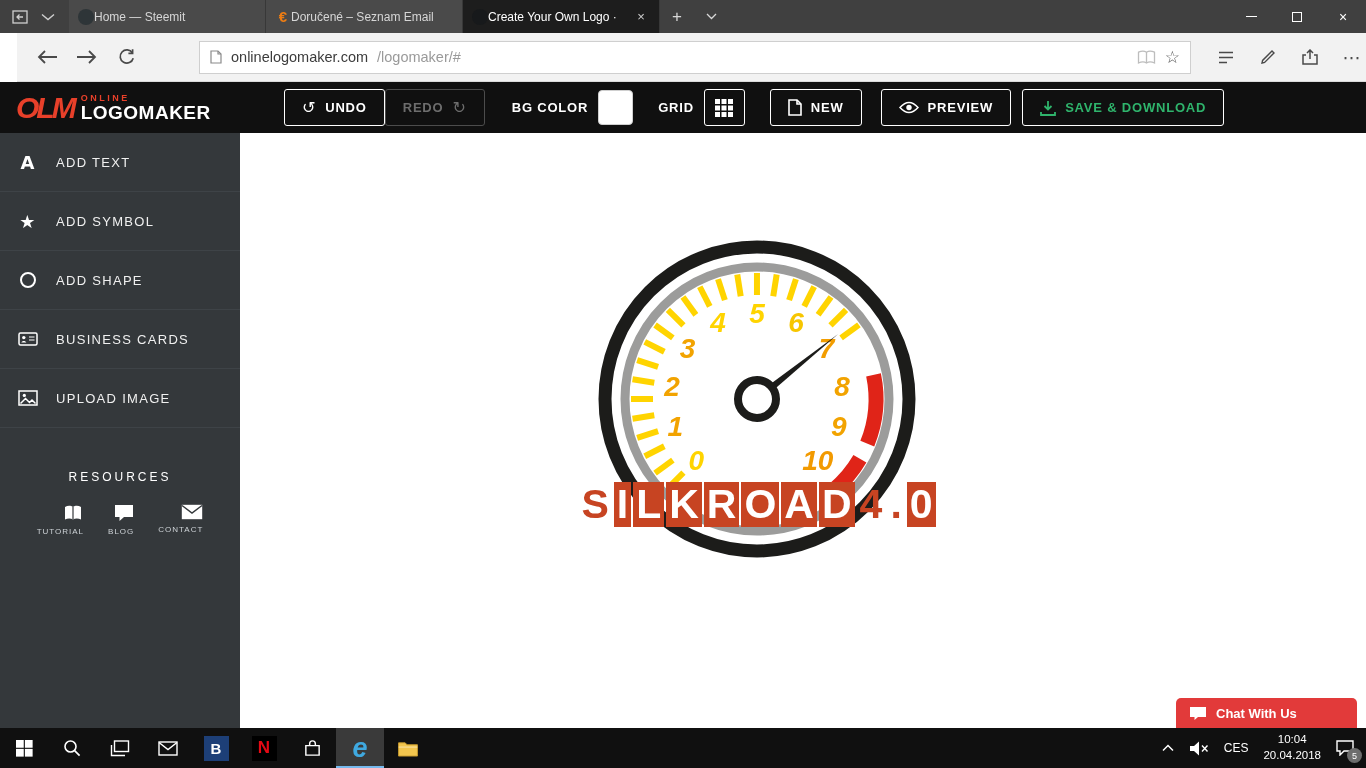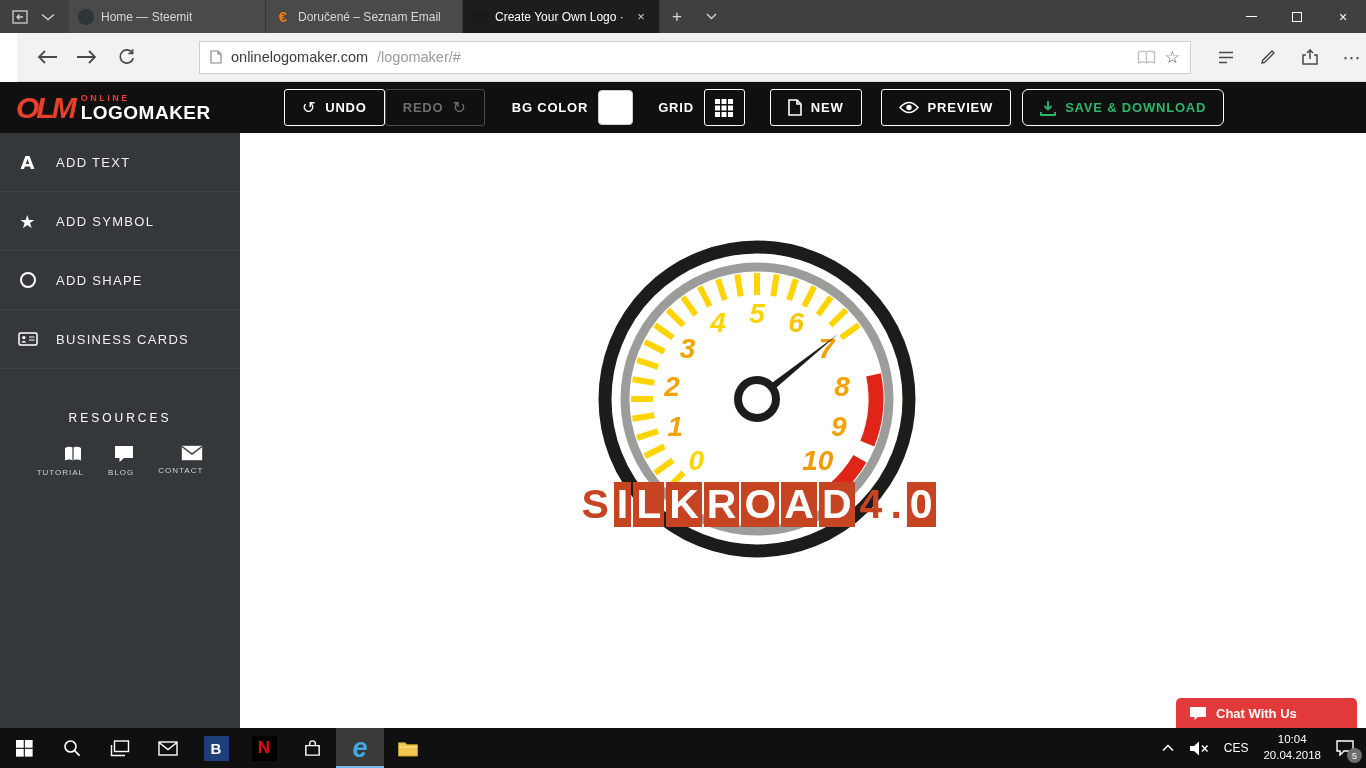--- a/index.html
+++ b/index.html
@@ -4,21 +4,21 @@
 <style>
   *{margin:0;padding:0;box-sizing:border-box;}
   html,body{width:1366px;height:768px;}
   body{position:relative;overflow:hidden;font-family:"Liberation Sans",sans-serif;background:#fff;}
   svg{display:block;}
   :root{--wm-color:#c74422;--chat-color:#e23a3a;--save-color:#2fb46c;}
 
   
   #titlebar{position:absolute;top:0;left:0;width:1366px;height:33px;background:#404040;display:flex;align-items:stretch;}
   .corner-icons{display:flex;align-items:center;gap:13px;padding:0 14px 0 12px;}
-  .tab{width:197px;display:flex;align-items:center;gap:7px;padding:0 9px;font-size:12px;color:#d6d6d6;background:#4a4a4a;border-right:1px solid #383838;}
+  .tab{width:197px;display:flex;align-items:center;padding:0 9px;font-size:12px;color:#d6d6d6;background:#4a4a4a;border-right:1px solid #383838;}
   .tab.active{background:#1d1d1d;color:#fff;}
   .tab-title{flex:1;white-space:nowrap;overflow:hidden;text-overflow:ellipsis;}
   .favicon{width:16px;height:16px;border-radius:50%;flex:none;display:flex;align-items:center;justify-content:center;font-weight:bold;}
   .favicon.steemit{background:#2e3538;}
   .favicon.logomaker{background:#17191b;}
   .favicon.seznam{background:transparent;color:#ee7d13;font-size:15px;}
   .tab-close{width:18px;height:18px;display:flex;align-items:center;justify-content:center;color:#cfcfcf;font-size:13px;flex:none;}
   .tabbar-btn{width:34px;display:flex;align-items:center;justify-content:center;color:#d8d8d8;font-size:17px;}
   #win-controls{margin-left:auto;display:flex;}
   .win-btn{width:46px;display:flex;align-items:center;justify-content:center;color:#fff;font-size:14px;}
@@ -40,21 +40,21 @@
   .brand{display:flex;align-items:center;gap:7px;padding-left:16px;width:252px;flex:none;}
   .monogram{color:#e8402a;font-weight:bold;font-style:italic;font-size:30px;letter-spacing:-3px;}
   .brand-line1{color:#e8402a;font-size:9px;font-weight:bold;letter-spacing:2.5px;}
   .brand-line2{color:#fff;font-size:19px;font-weight:bold;letter-spacing:.5px;line-height:1;}
   .tb-btn{height:37px;border:1px solid #fff;border-radius:3px;display:flex;align-items:center;gap:9px;padding:0 17px;font-size:13px;font-weight:bold;letter-spacing:.8px;color:#fff;background:transparent;cursor:pointer;font-family:inherit;}
   .tb-btn .glyph{font-family:"DejaVu Sans",sans-serif;font-size:16px;font-weight:normal;}
   .tb-btn.disabled{border-color:#4c4c4c;color:#6d6d6d;}
   .tb-label{font-size:13px;font-weight:bold;letter-spacing:.8px;}
   #bg-swatch{width:35px;height:35px;background:#fff;border:1px solid #cfcfcf;border-radius:4px;}
   #grid-btn{width:41px;height:37px;border:1px solid #fff;border-radius:3px;display:flex;align-items:center;justify-content:center;background:transparent;}
-  #save-btn{color:var(--save-color);border-radius:6px;}
+  #save-btn{color:var(--save-color);}
 
   
   #sidebar{position:absolute;top:133px;left:0;width:240px;height:595px;background:#34383b;color:#f0f0f0;}
   .side-item{height:59px;display:flex;align-items:center;gap:17px;padding-left:17px;border-bottom:1px solid #3e4347;font-size:13px;letter-spacing:1.3px;cursor:pointer;}
   .side-ic{width:22px;display:flex;align-items:center;justify-content:center;flex:none;}
   .glyph-ic{font-size:18px;font-weight:bold;color:#fff;font-family:"DejaVu Sans",sans-serif;}
   .circle-ic{width:16px;height:16px;border:2px solid #fff;border-radius:50%;}
   #resources-title{margin-top:42px;text-align:center;font-size:12px;letter-spacing:3px;color:#fff;}
   #resources-row{margin-top:20px;display:flex;justify-content:center;gap:24px;}
   .res-item{display:flex;flex-direction:column;align-items:flex-end;gap:5px;cursor:pointer;}
@@ -278,20 +278,30 @@
   <div class="side-item">
     <span class="side-ic">
       <svg width="20" height="14" viewBox="0 0 20 14">
           <rect x="1" y="1" width="18" height="12" rx="1.5" fill="none" stroke="#fff" stroke-width="1.5"></rect>
           <circle cx="5.8" cy="5.6" r="1.7" fill="#fff"></circle>
           <path d="M3.3 10.6 c0.6 -2.2 4.4 -2.2 5 0 z" fill="#fff"></path>
           <path d="M11 5 h5.5 M11 8 h5.5" stroke="#fff" stroke-width="1.2"></path>
         </svg>
     </span>
     <span>BUSINESS CARDS</span>
+  </div>
+  <div class="side-item">
+    <span class="side-ic">
+      <svg width="20" height="16" viewBox="0 0 20 16">
+          <rect x="1" y="1" width="18" height="14" fill="none" stroke="#fff" stroke-width="1.5"></rect>
+          <circle cx="6.3" cy="5.4" r="1.6" fill="#fff"></circle>
+          <path d="M2.5 13.5 l5 -5 l4 4 l2.5 -2.5 l3.5 3.5" fill="none" stroke="#fff" stroke-width="1.5"></path>
+        </svg>
+    </span>
+    <span>UPLOAD IMAGE</span>
   </div>
 
   <div id="resources-title">RESOURCES</div>
 
   <div id="resources-row">
     <span class="res-item">
       <svg width="22" height="18" viewBox="0 0 22 18">
           <path d="M11 3 C9 1.4 5.5 1.4 3 3 V15.5 C5.5 14 9 14 11 15.5 C13 14 16.5 14 19 15.5 V3 C16.5 1.4 13 1.4 11 3 Z" fill="#fff"></path>
           <path d="M11 3 V15.5" stroke="#34383b" stroke-width="1.2"></path>
         </svg>

